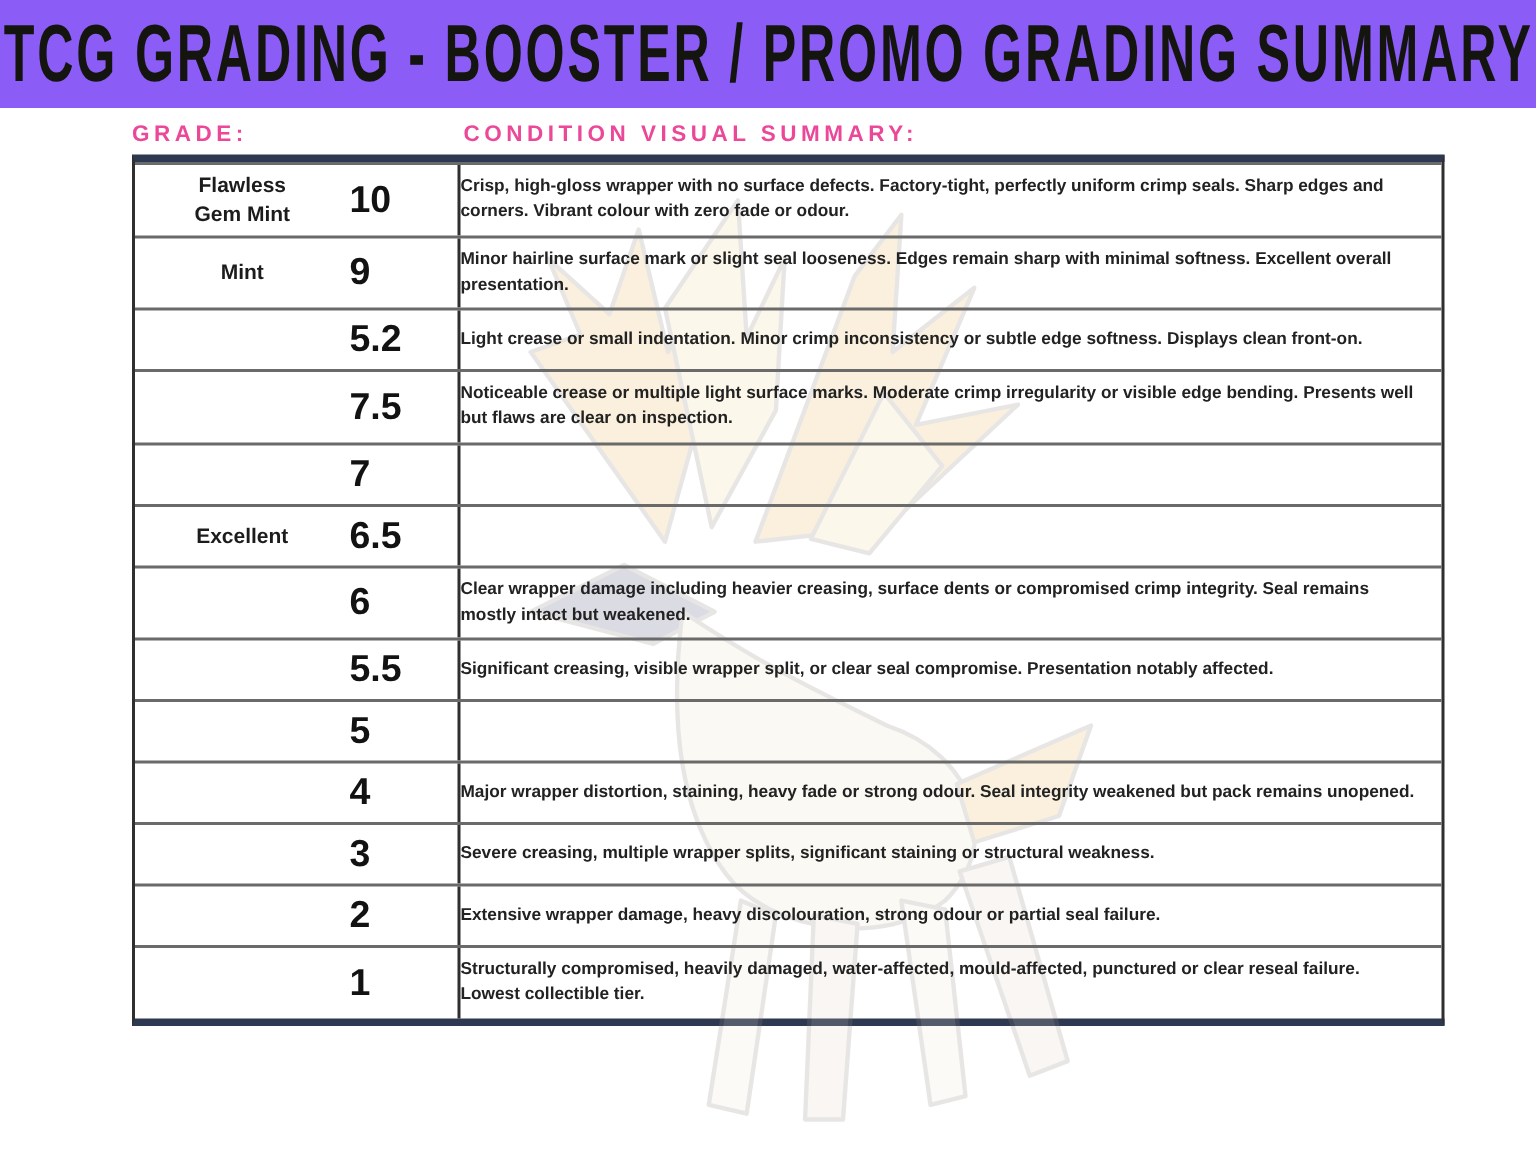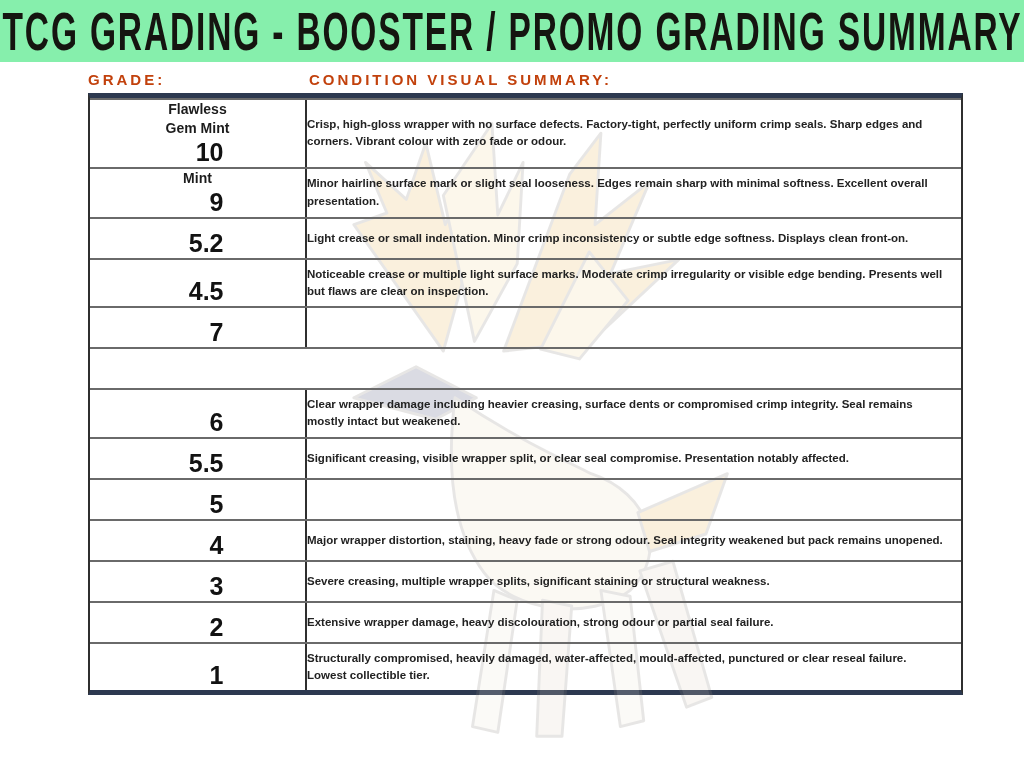--- a/index.html
+++ b/index.html
@@ -5,22 +5,22 @@
   * { margin: 0; padding: 0; box-sizing: border-box; }
   html, body { width: 1024px; height: 768px; }
   body {
     font-family: "Liberation Sans", sans-serif;
     background: #ffffff;
     overflow: hidden;
   }
 
   
   .banner {
-    height: 62px;
-    background: #86efac;
+    height: 72px;
+    background: #8b5cf6;
     display: flex;
     align-items: center;
     justify-content: center;
     overflow: hidden;
   }
   .banner-title {
     font-size: 54px;
     font-weight: bold;
     color: #151510;
     letter-spacing: 3px;
@@ -32,21 +32,21 @@
   
   .col-headers {
     display: flex;
     margin: 0 61px 0 88px;
     padding-top: 9px;
     align-items: flex-end;
   }
   .col-header {
     font-size: 15px;
     font-weight: bold;
-    color: #c2410c;
+    color: #ec4899;
     letter-spacing: 3px;
   }
   .col-header.grade-h { width: 217px; }
   .col-header.cond-h  { flex: 1; padding-left: 4px; }
 
   
   .table-wrap {
     margin: 5px 61px 0 88px;
     position: relative;
   }
@@ -75,34 +75,33 @@
     display: flex;
     min-height: 41px;
     border-top: 2px solid #6a6a6a;
   }
   .row:first-child { border-top: none; min-height: 63px; }
   .cell-grade {
     width: 217px;
     display: flex;
     align-items: center;
     border-right: 2px solid #2f2f2f;
-    flex-direction: column;
   }
   .grade-label {
     flex: 1;
     text-align: center;
     font-weight: bold;
     font-size: 14px;
     color: #1c1c1c;
     white-space: pre-line;
     line-height: 1.35;
   }
   .grade-number {
     width: 72px;
-    text-align: right;
+    text-align: left;
     font-weight: bold;
     font-size: 25px;
     color: #121212;
     padding-right: 10px;
   }
   .cell-desc {
     flex: 1;
     display: flex;
     align-items: center;
     padding: 6px 18px 6px 0;
@@ -172,33 +171,37 @@
       <span class="grade-label"></span>
       <span class="grade-number">5.2</span>
     </div>
     <div class="cell-desc">Light crease or small indentation. Minor crimp inconsistency or subtle edge softness. Displays clean front-on.</div>
   </div>
 
 
   <div class="row">
     <div class="cell-grade">
       <span class="grade-label"></span>
-      <span class="grade-number">4.5</span>
+      <span class="grade-number">7.5</span>
     </div>
     <div class="cell-desc">Noticeable crease or multiple light surface marks. Moderate crimp irregularity or visible edge bending. Presents well but flaws are clear on inspection.</div>
   </div>
 
   <div class="row">
     <div class="cell-grade">
       <span class="grade-label"></span>
       <span class="grade-number">7</span>
     </div>
   </div>
 
   <div class="row">
+    <div class="cell-grade">
+      <span class="grade-label">Excellent</span>
+      <span class="grade-number">6.5</span>
+    </div>
   </div>
 
   <div class="row">
     <div class="cell-grade">
       <span class="grade-label"></span>
       <span class="grade-number">6</span>
     </div>
     <div class="cell-desc">Clear wrapper damage including heavier creasing, surface dents or compromised crimp integrity. Seal remains mostly intact but weakened.</div>
   </div>
 

